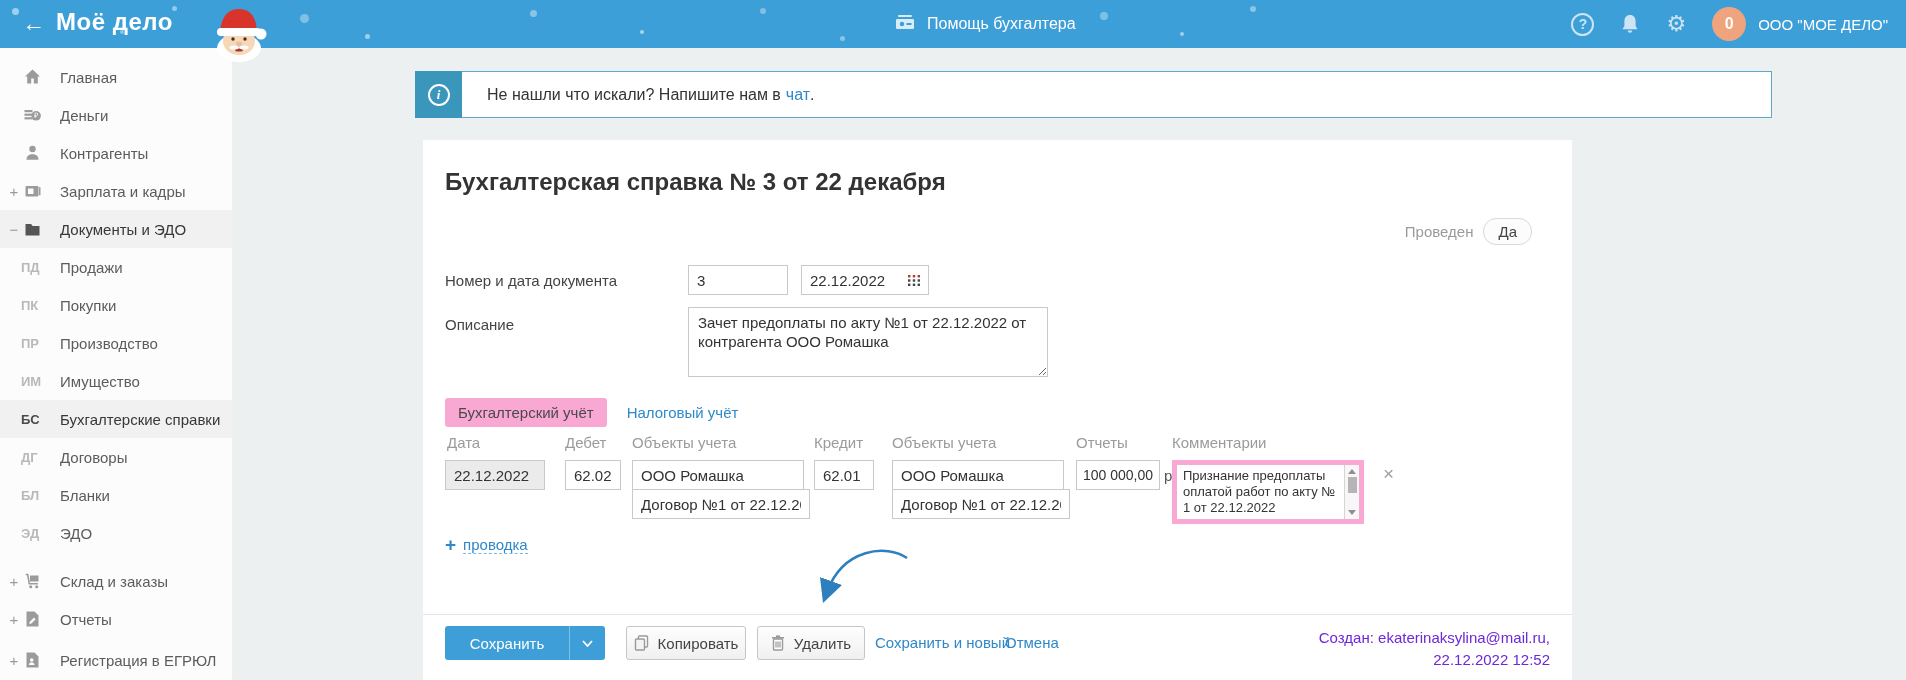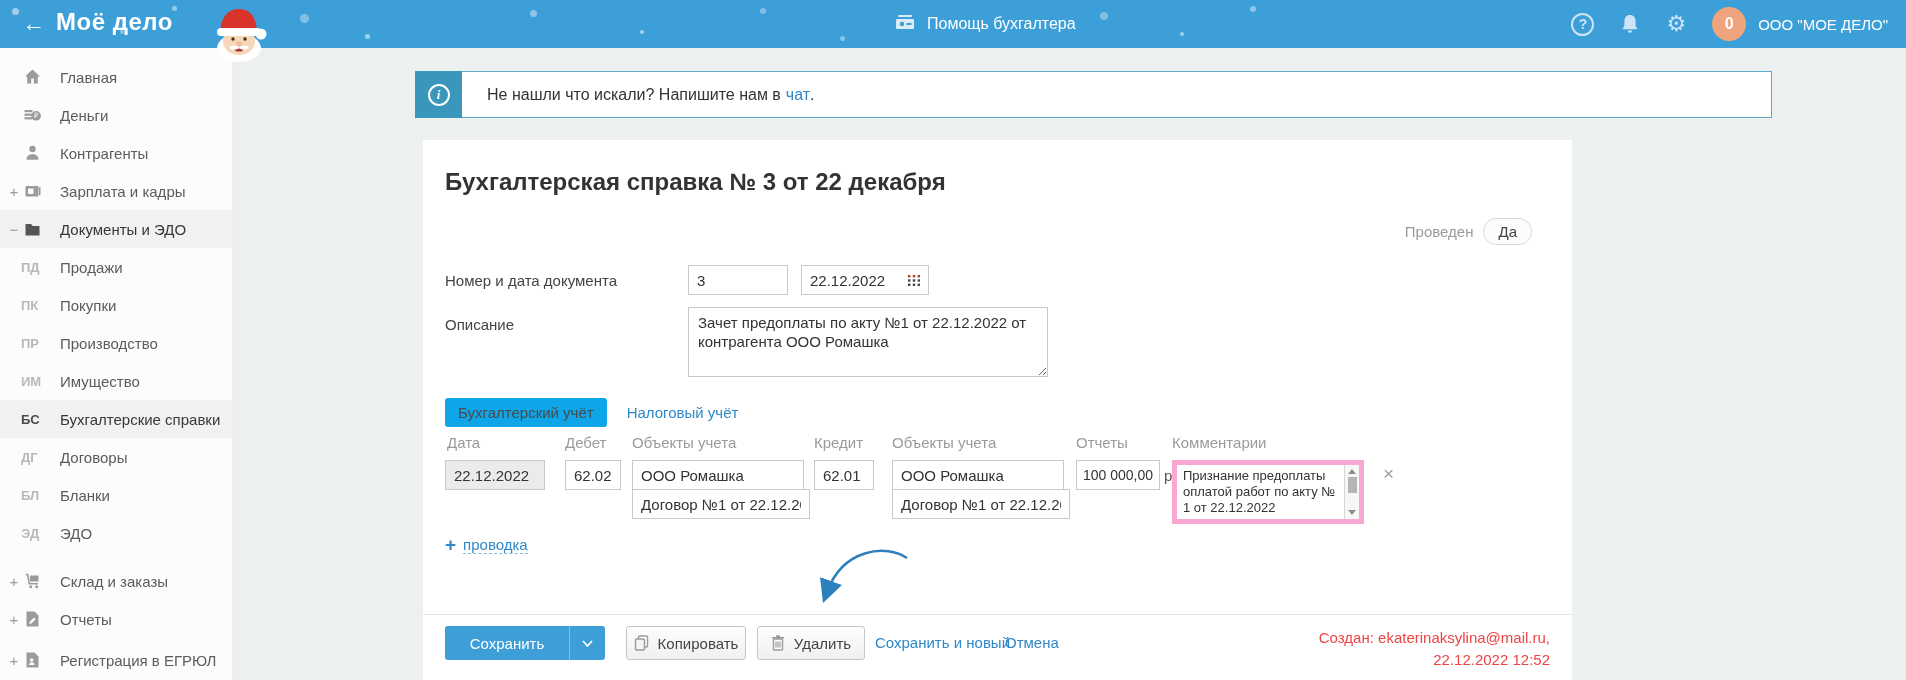--- a/index.html
+++ b/index.html
@@ -66,21 +66,21 @@
   .txt-input { border:1px solid #c9c9c9; height:30px; font-size:15px; color:#333;
     padding:0 8px; font-family:inherit; background:#fff; }
   .datebox { border:1px solid #c9c9c9; height:30px; background:#fff; display:flex;
     align-items:center; padding:0 8px; font-size:15px; color:#333; gap:8px; cursor:pointer; }
   .datebox svg { margin-left:auto; }
   .descr { position:absolute; left:265px; top:167px; width:360px; height:70px;
     border:1px solid #c9c9c9; font-size:15px; color:#333; padding:5px 9px;
     font-family:inherit; line-height:19px; resize:both; }
 
   .tabs { position:absolute; left:22px; top:258px; display:flex; align-items:center; }
-  .tab-active { background:#0ea5e9; color:#4a4a4a; font-size:15px; padding:6px 13px;
+  .tab-active { background:#f9a8d4; color:#4a4a4a; font-size:15px; padding:6px 13px;
     border-radius:3px; cursor:pointer; }
   .tab-link { color:#2f88c9; font-size:15px; margin-left:20px; cursor:pointer; text-decoration:none; }
 
   .col-head { position:absolute; top:294px; font-size:15px; color:#9b9b9b; }
 
   .cell { position:absolute; }
   .row-datebox { background:#ebebeb; }
   .stack2 { top:349px !important; }
   .amount-cur { position:absolute; left:741px; top:327px; font-size:15px; color:#555; }
   .comment-box { position:absolute; left:749px; top:320px; width:192px; height:64px;
@@ -115,21 +115,21 @@
     border:1px solid #c6c6c6; border-radius:3px; color:#444; font-size:15px;
     display:flex; align-items:center; justify-content:center; gap:9px; cursor:pointer;
     font-family:inherit; }
   .btn-copy { left:203px; width:120px; }
   .btn-del  { left:334px; width:108px; }
   .link-act { position:absolute; top:494px; font-size:15px; color:#2f88c9; cursor:pointer;
     text-decoration:none; }
   .link-savenew { left:452px; }
   .link-cancel  { left:582px; }
   .created { position:absolute; right:22px; top:487px; text-align:right; font-size:15px;
-    color:#ef4444; line-height:22px; }
+    color:#6d28d9; line-height:22px; }
   .arrow-svg { position:absolute; left:382px; top:404px; }
 </style>
 </head>
 <body>
 
 <div class="header">
   <span class="dot" style="left:12px;top:8px;width:7px;height:7px;opacity:.5"></span>
   <span class="dot" style="left:120px;top:30px;width:4px;height:4px;opacity:.4"></span>
   <span class="dot" style="left:172px;top:6px;width:5px;height:5px;opacity:.45"></span>
   <span class="dot" style="left:300px;top:14px;width:9px;height:9px;opacity:.35"></span>

